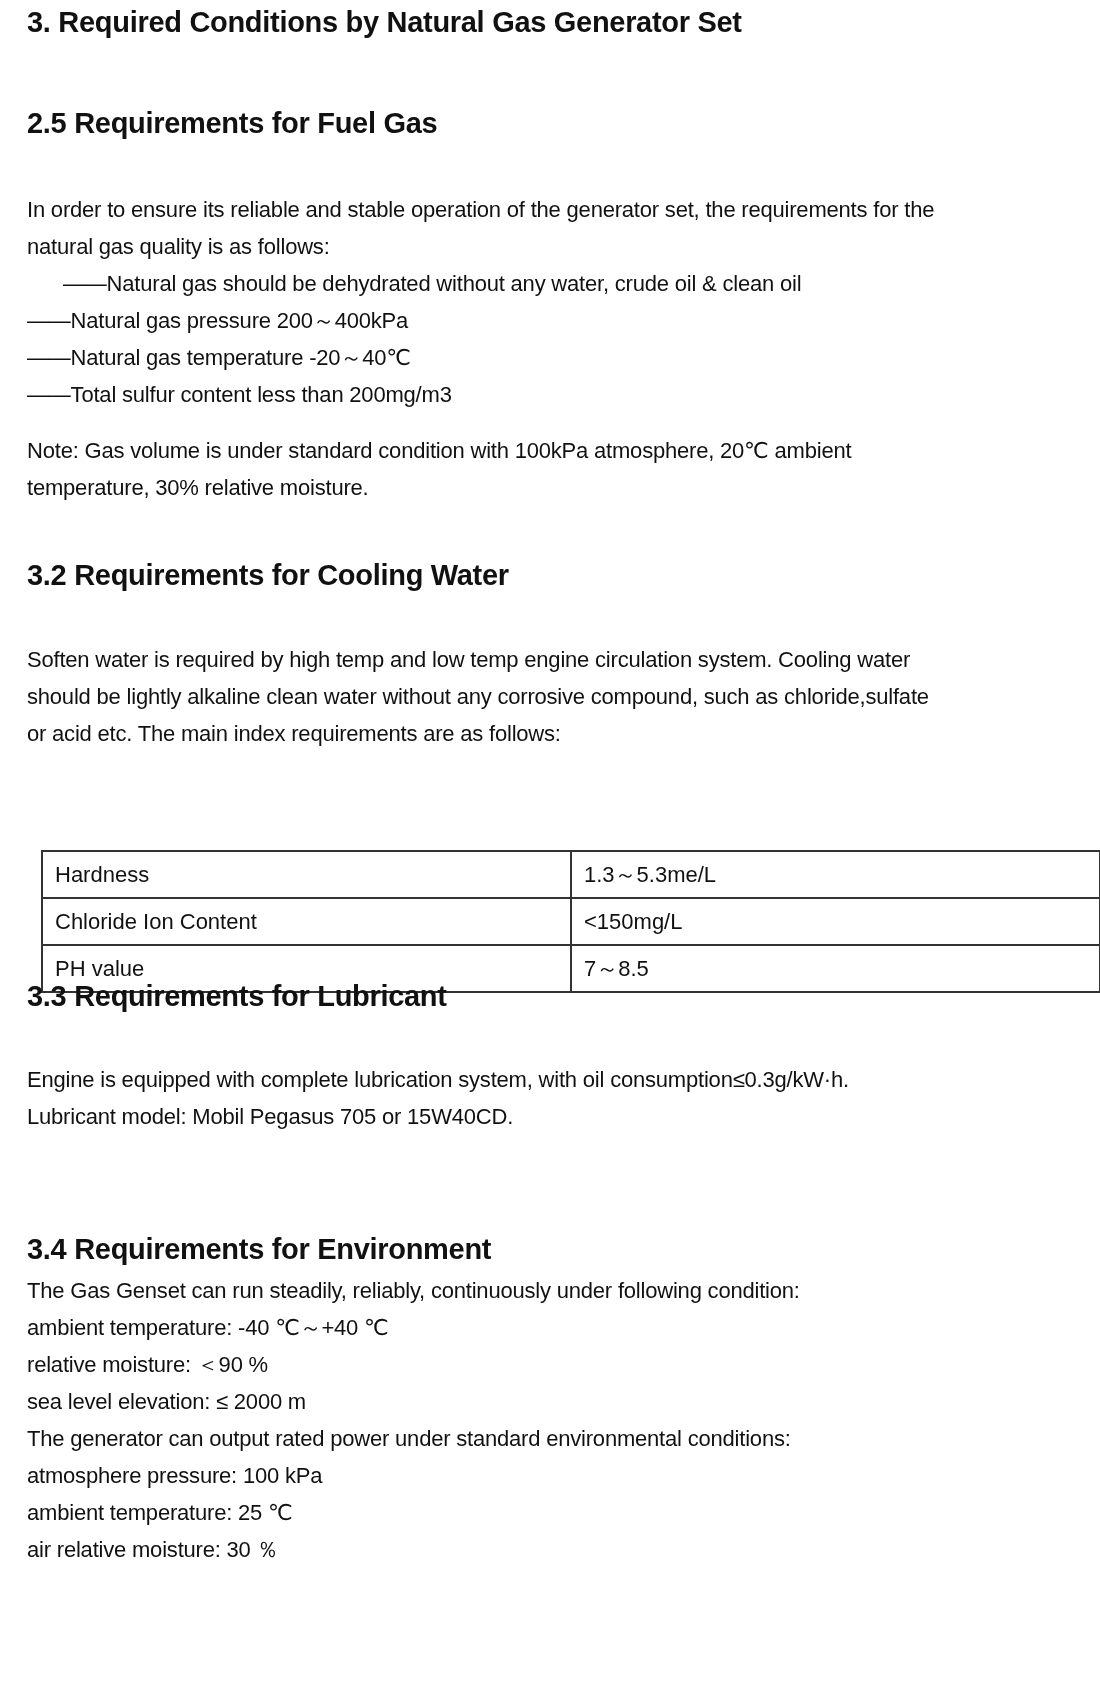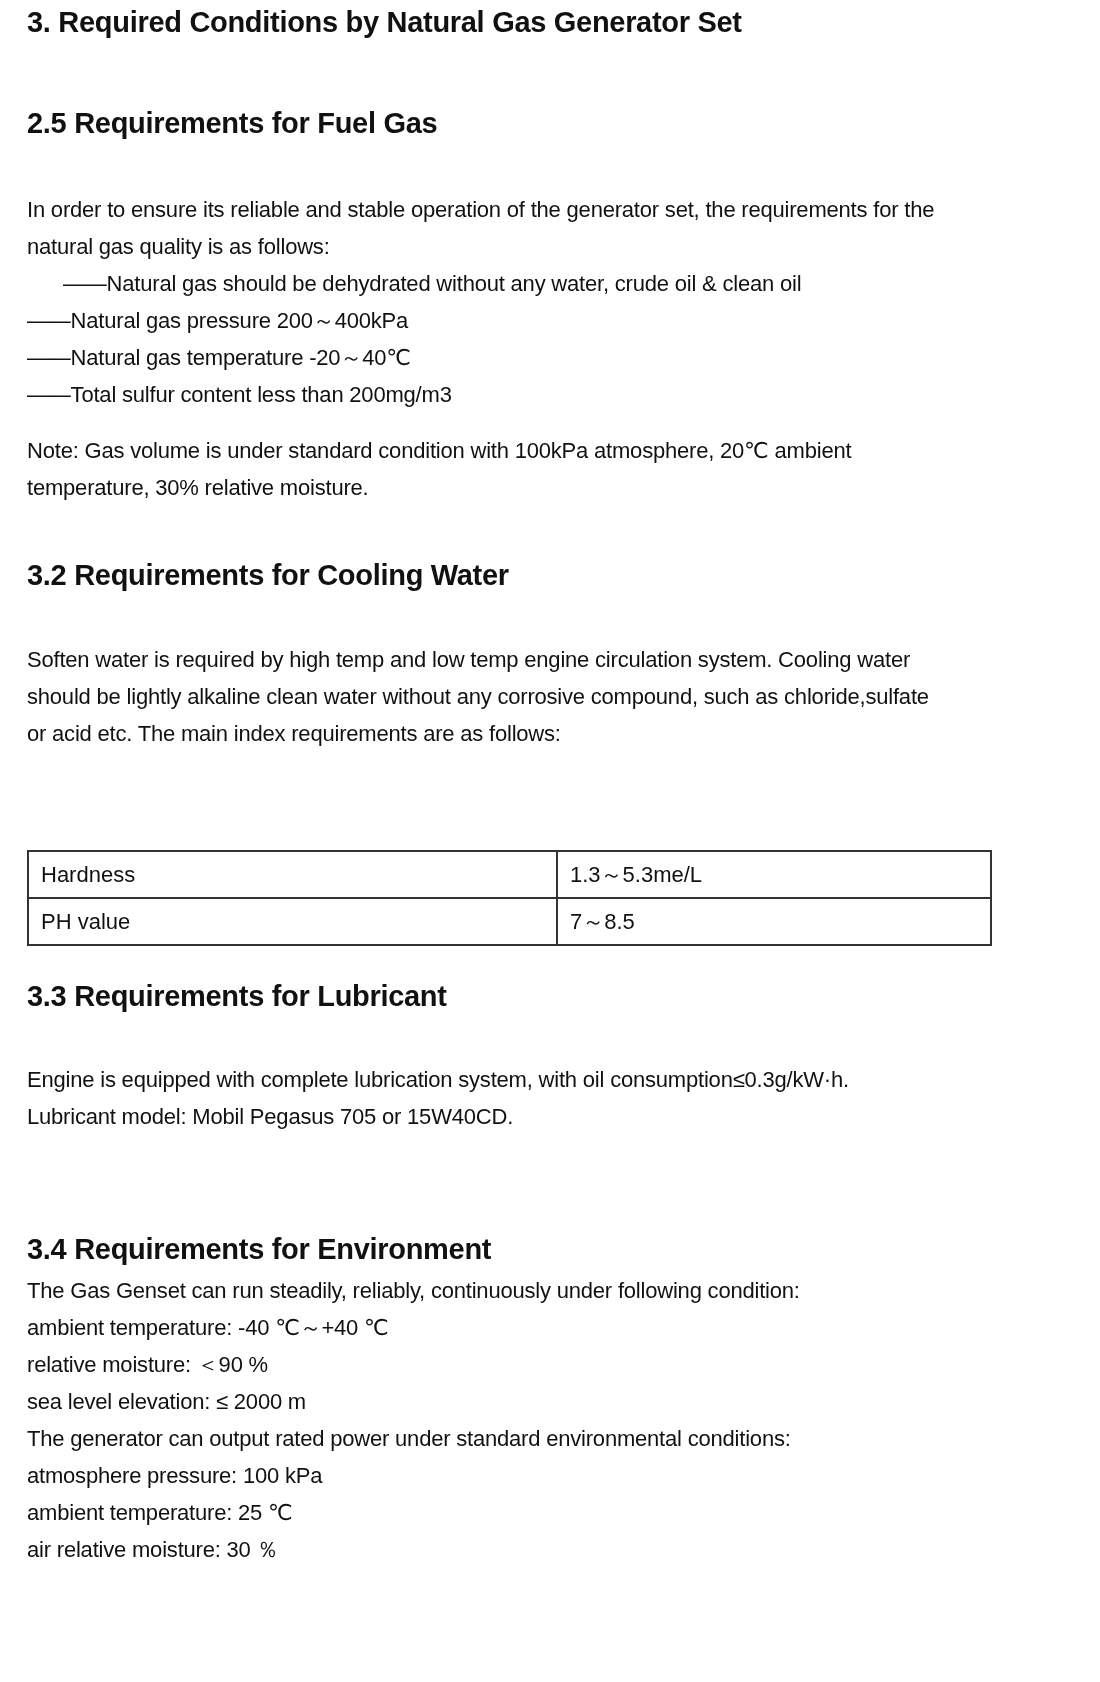--- a/index.html
+++ b/index.html
@@ -43,23 +43,23 @@
     .line {
       position: absolute;
       left: 0;
       font-size: 22px;
       line-height: 30px;
       white-space: nowrap;
       letter-spacing: -0.2px;
     }
     table.water {
       position: absolute;
-      left: 0;
+      left: 14px;
       top: 850px;
-      width: 965px;
+      width: 1060px;
       border-collapse: collapse;
       font-size: 22px;
       padding-left: 28px;
     }
     table.water td {
       border: 2px solid #333333;
       height: 45px;
       padding: 0 0 0 12px;
       vertical-align: middle;
       white-space: nowrap;
@@ -88,20 +88,24 @@
   <div class="line" style="top:682px;">should be lightly alkaline clean water without any corrosive compound, such as chloride,sulfate</div>
   <div class="line" style="top:719px;">or acid etc. The main index requirements are as follows:</div>
 
   <table class="water">
     <tbody>
       <tr>
         <td class="label-cell">Hardness</td>
         <td>1.3～5.3me/L</td>
       </tr>
       <tr>
+        <td class="label-cell">Chloride Ion Content</td>
+        <td>&lt;150mg/L</td>
+      </tr>
+      <tr>
         <td class="label-cell">PH value</td>
         <td>7～8.5</td>
       </tr>
     </tbody>
   </table>
 
   <div class="h2" style="top:976px;">3.3 Requirements for Lubricant</div>
   <div class="line" style="top:1065px;">Engine is equipped with complete lubrication system, with oil consumption≤0.3g/kW·h.</div>
   <div class="line" style="top:1102px;">Lubricant model: Mobil Pegasus 705 or 15W40CD.</div>
 

